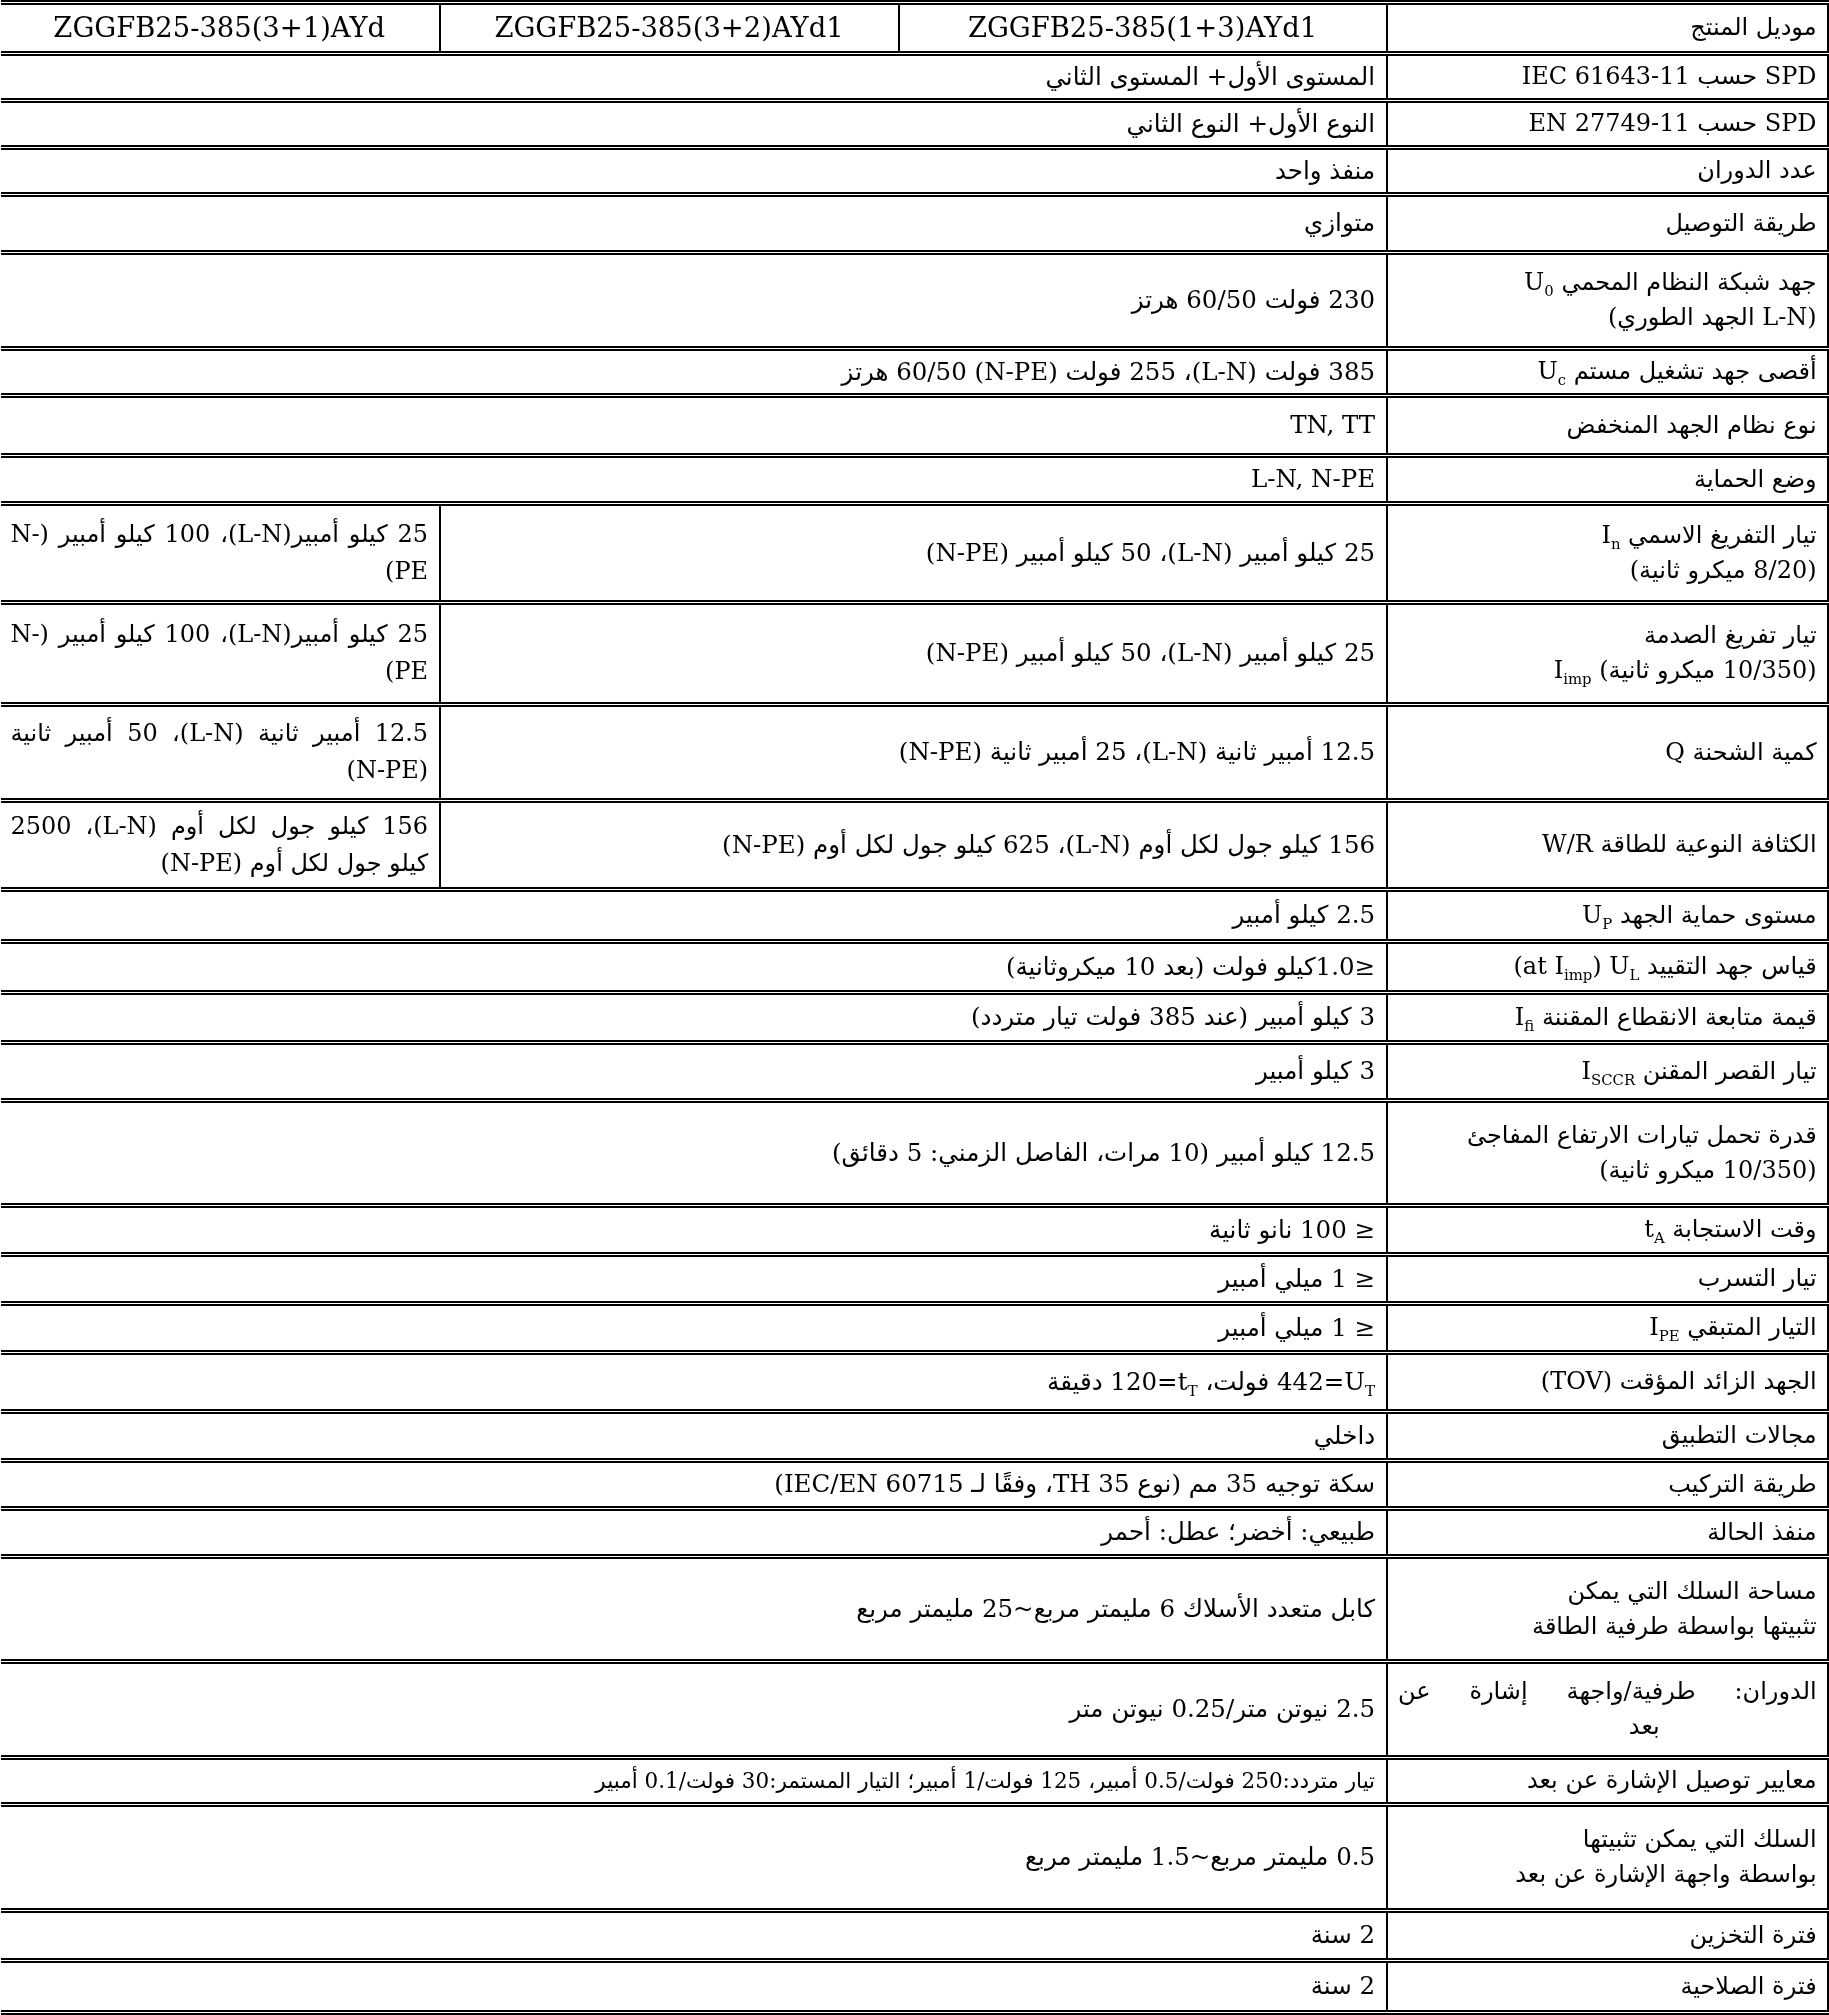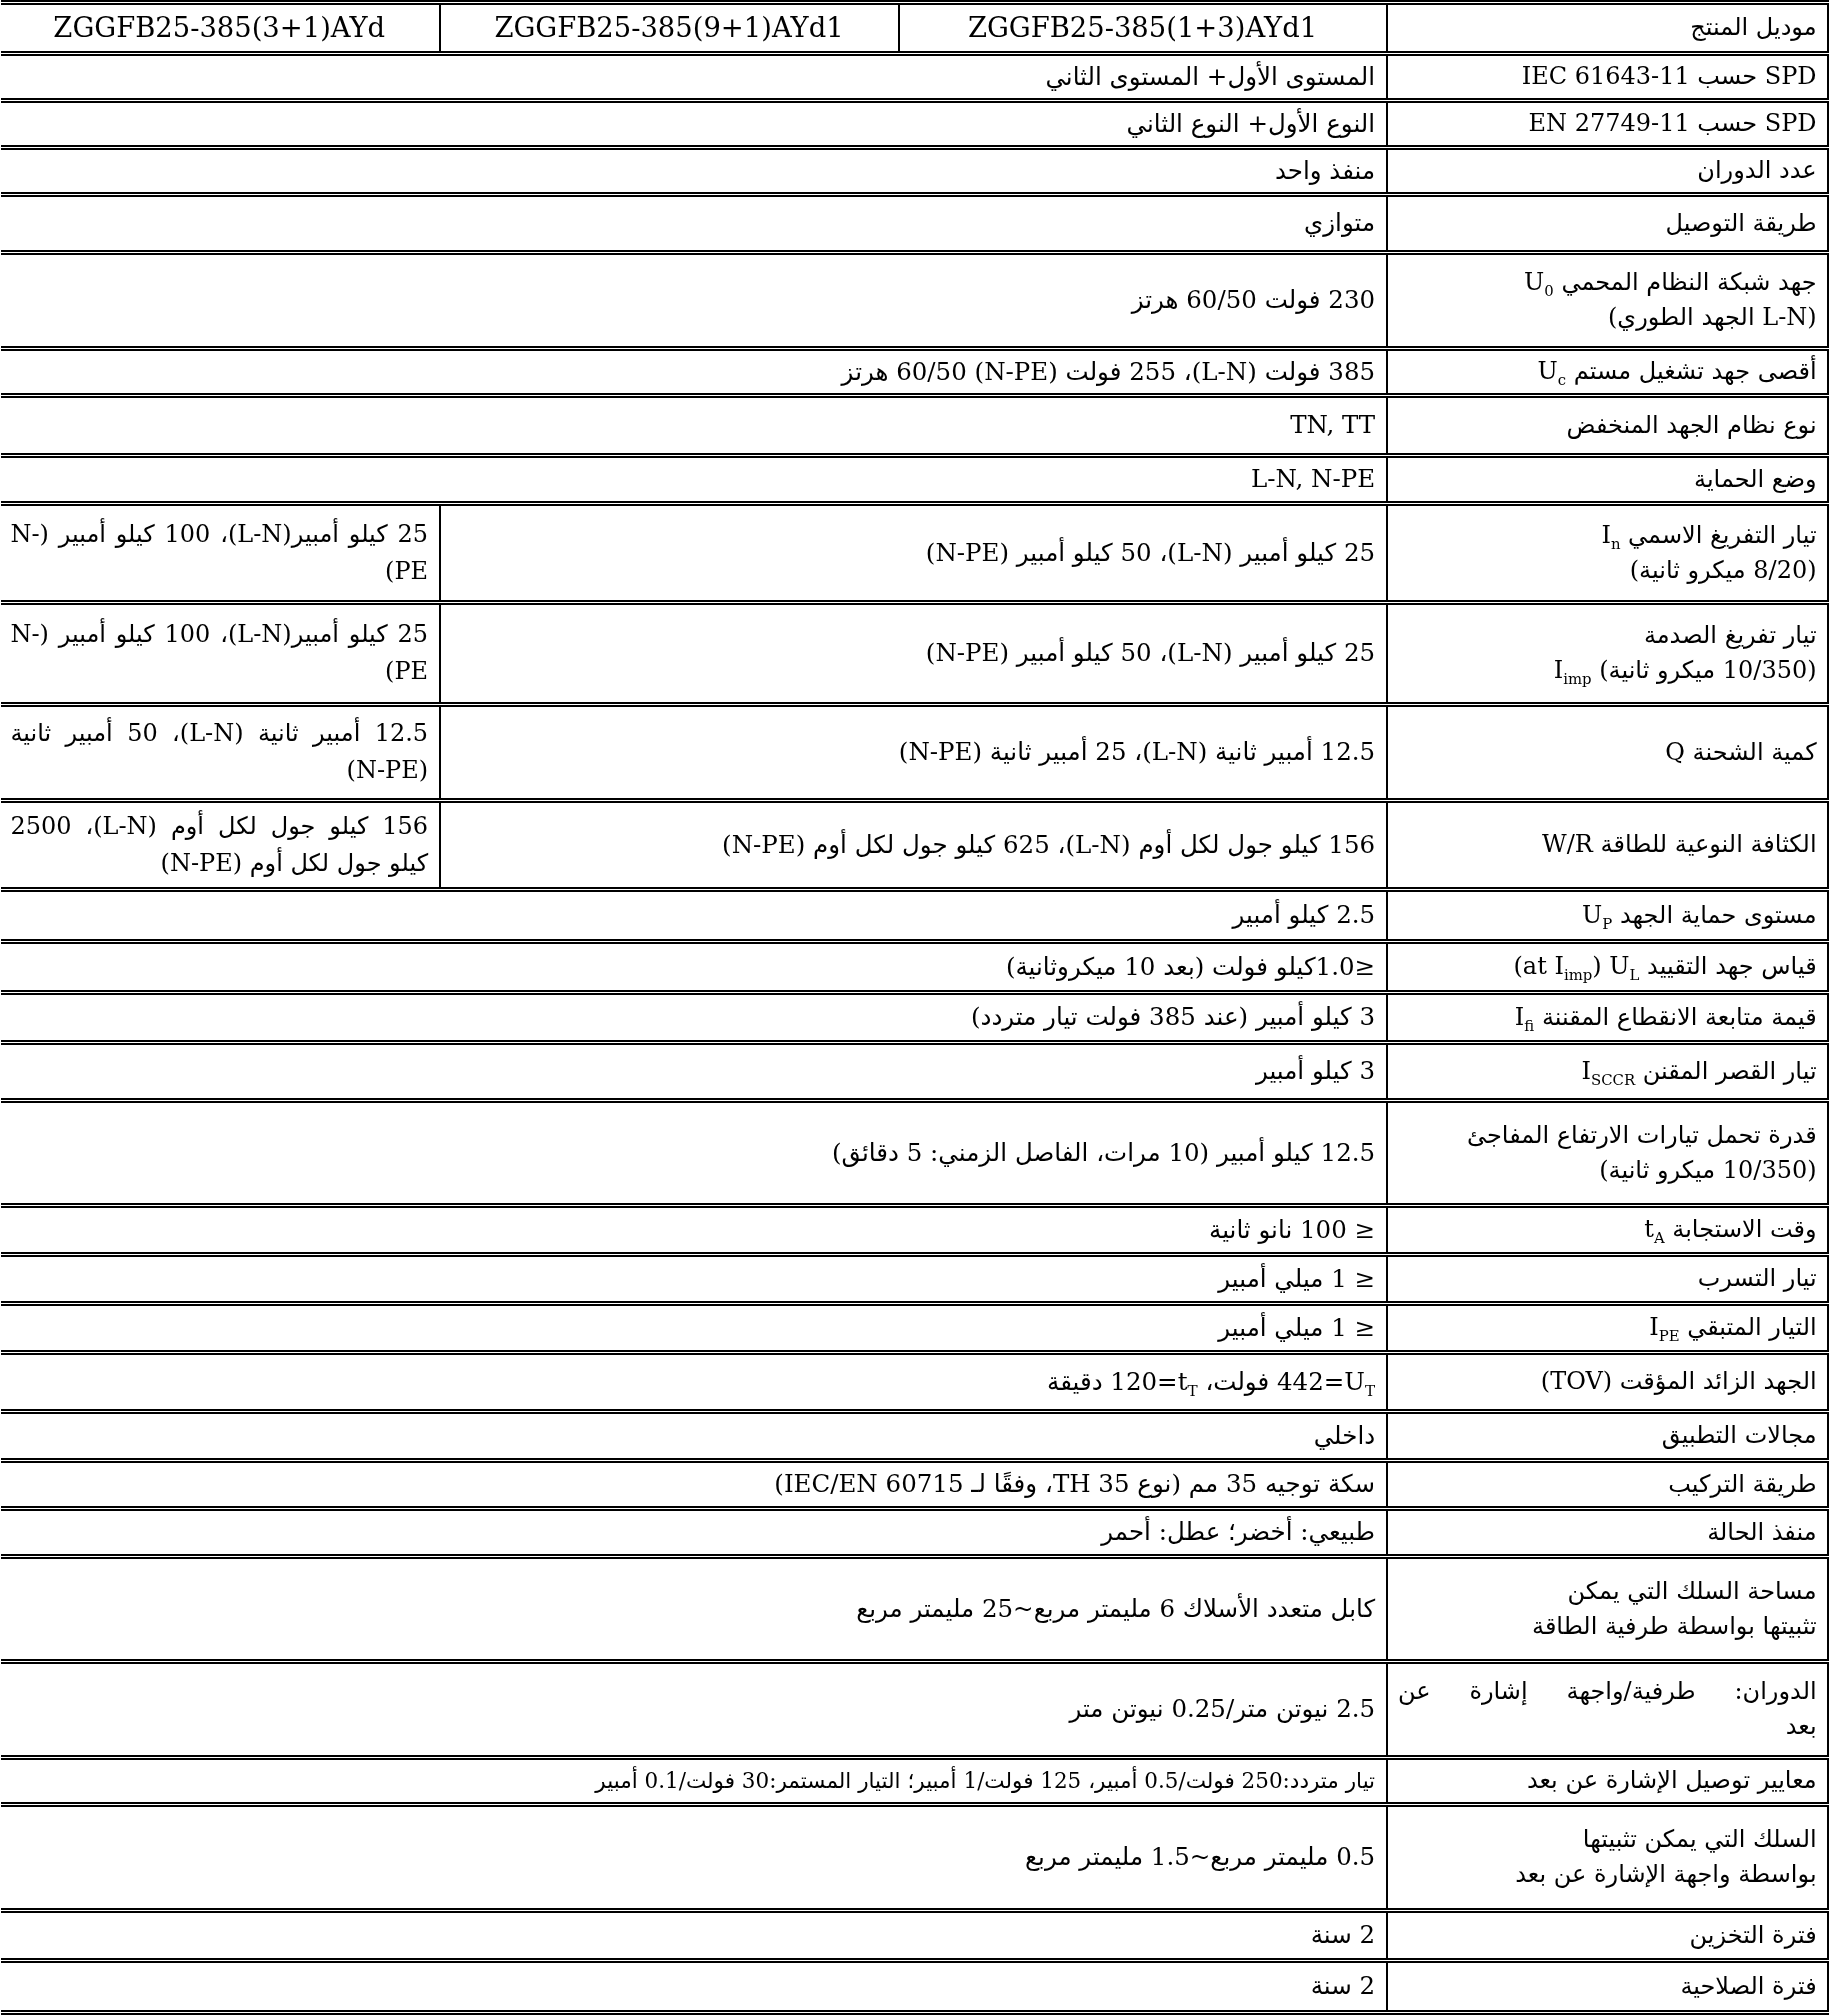--- a/index.html
+++ b/index.html
@@ -24,38 +24,38 @@
     overflow:hidden;
     line-height:1.45;
   }
   td.lbl{ text-align:right; font-size:24px;margin-left:10px; }
   td.val{ text-align:right; font-size:24.5px; }
   td.model{ direction:ltr; text-align:center; font-size:27.4px; padding:3px 4.4px; }
   td.colA{ text-align:justify; font-size:24px; line-height:1.55; }
   td.small{ font-size:21.5px; padding-left:4.4px; }
   sub{ font-size:62%; line-height:0; }
   .just{ display:block; text-align:justify; text-align-last:justify; }
-  .cont-left{ display:block; text-align:right; padding-left:74px; }
+  .cont-left{ display:block; text-align:center; padding-left:74px; }
 </style>
 </head>
 <body>
 
 <table class="spec">
   <colgroup>
     <col style="width:442px">
       <col style="width:488px">
       <col style="width:459px">
       <col style="width:441px">
   </colgroup>
 
   <tbody>
       <tr style="height:43px">
     <td class="lbl">موديل المنتج</td>
     <td class="model">ZGGFB25-385(1+3)AYd1</td>
-    <td class="model">ZGGFB25-385(9+1)AYd1</td>
+    <td class="model">ZGGFB25-385(3+2)AYd1</td>
     <td class="model">ZGGFB25-385(3+1)AYd</td>
   </tr>
 
   <tr style="height:47px">
     <td class="lbl">SPD حسب  IEC 61643-11</td>
     <td class="val" colspan="3">المستوى الأول+ المستوى الثاني</td>
   </tr>
 
   <tr style="height:47px">
     <td class="lbl">SPD حسب  EN 27749-11</td>

